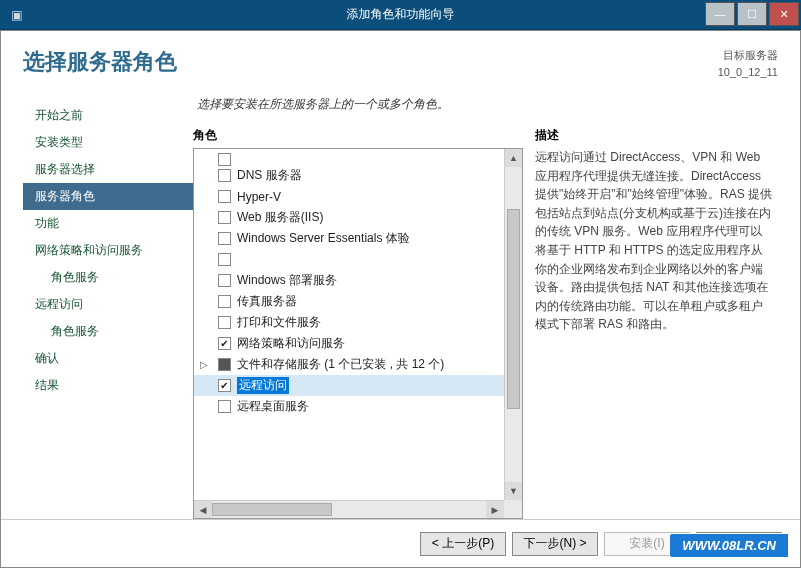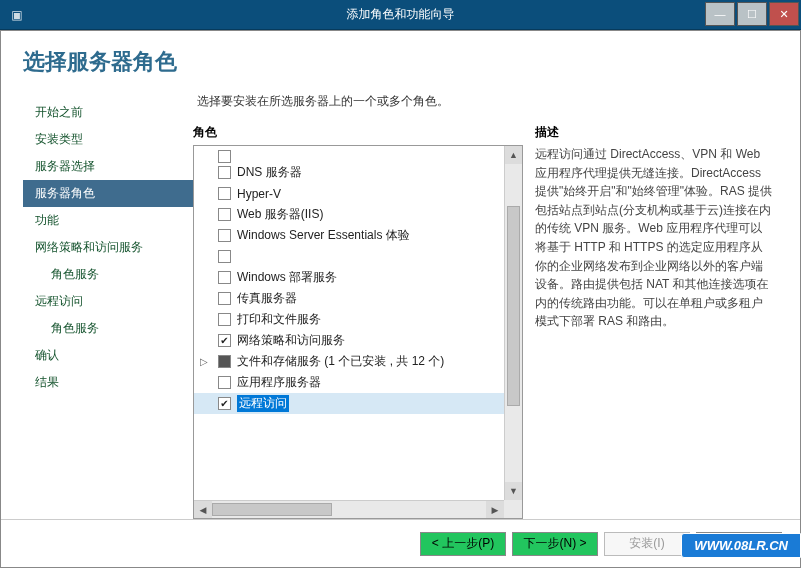--- a/index.html
+++ b/index.html
@@ -13,21 +13,21 @@
 .window-body { border: 1px solid #888; height: 538px; display: flex; flex-direction: column; background: #fff; }
 .header-row { display: flex; padding: 16px 22px 6px 22px; align-items: flex-start; }
 .page-title { color: #2e6b8e; font-size: 22px; flex: 1; font-weight: 700; }
 .header-right { text-align: right; font-size: 11px; color: #555; line-height: 1.5; }
 .content { display: flex; flex: 1; padding: 10px 22px 0 22px; gap: 0; overflow: hidden; }
 .sidebar { width: 170px; font-size: 12px; padding-top: 6px; }
 .sidebar .item { padding: 5px 6px 5px 12px; color: #14532d; cursor: pointer; }
 .sidebar .item.active { background: #3f6c8e; color: #fff; }
 .sidebar .item.sub { padding-left: 28px; }
 .main { flex: 1; display: flex; flex-direction: column; overflow: hidden; }
-.instruction { font-size: 12px; color: #333; margin-bottom: 14px; margin-left: 4px; }
+.instruction { font-size: 12px; color: #333; margin-bottom: 14px; margin-left: 4px; font-style: italic; }
 .columns { display: flex; gap: 12px; flex: 1; overflow: hidden; }
 .roles-col { width: 330px; display: flex; flex-direction: column; }
 .desc-col { flex: 1; }
 .col-title { font-size: 12px; font-weight: bold; margin-bottom: 4px; }
 .list-box { border: 1px solid #999; flex: 1; position: relative; overflow: hidden; background: #fff; }
 .list-inner { position: absolute; left: 0; right: 18px; top: 0; bottom: 18px; overflow: hidden; padding-top: 2px; }
 .role-row { display: flex; align-items: center; height: 21px; padding-left: 24px; font-size: 12px; color: #222; gap: 6px; position: relative; }
 .role-row.selected { background: #d6e8f5; }
 .role-row.selected .label { background: #0078d7; color: #fff; padding: 0 2px; }
 .expander { position: absolute; left: 6px; font-size: 10px; color: #666; }
@@ -40,40 +40,44 @@
 .vscroll { position: absolute; right: 0; top: 0; bottom: 18px; width: 18px; background: #e9e9e9; border-left: 1px solid #ccc; }
 .vscroll .arrow { height: 18px; text-align: center; font-size: 9px; line-height: 18px; color: #555; background: #dcdcdc; }
 .vscroll .thumb { position: absolute; left: 2px; right: 2px; top: 60px; height: 200px; background: #c8c8c8; border: 1px solid #aaa; }
 .hscroll { position: absolute; left: 0; right: 18px; bottom: 0; height: 18px; background: #e9e9e9; border-top: 1px solid #ccc; display: flex; }
 .hscroll .arrow { width: 18px; text-align: center; font-size: 9px; line-height: 18px; color: #555; background: #dcdcdc; }
 .hscroll .track { flex: 1; position: relative; }
 .hscroll .thumb { position: absolute; top: 2px; bottom: 2px; left: 0; width: 120px; background: #c8c8c8; border: 1px solid #aaa; }
 .corner { position: absolute; right: 0; bottom: 0; width: 18px; height: 18px; background: #e9e9e9; }
 .desc-text { font-size: 12px; color: #444; line-height: 1.55; padding-right: 4px; }
 .footer { height: 48px; border-top: 1px solid #ccc; display: flex; align-items: center; justify-content: flex-end; padding: 0 18px; gap: 6px; }
-.btn { min-width: 86px; height: 24px; font-size: 12px; border: 1px solid #888; background: #22c55e; padding: 0 10px; cursor: pointer; }
+.btn { min-width: 86px; height: 24px; font-size: 12px; border: 1px solid #888; background: #e5e5e5; padding: 0 10px; cursor: pointer; }
 .btn.disabled { color: #999; border-color: #bbb; background: #f7f7f7; cursor: default; }
-.watermark { position: absolute; right: 0; bottom: 10px; background: #1a7bd6; color: #fff; font-size: 13px; font-weight: bold; padding: 4px 12px; border-radius: 3px 0 0 3px; border: 1px solid #fff; font-style: italic; }
+.watermark { position: absolute; right: 12px; bottom: 10px; background: #1a7bd6; color: #fff; font-size: 13px; font-weight: bold; padding: 4px 12px; border-radius: 3px 0 0 3px; border: 1px solid #fff; font-style: italic; }
 </style>
 </head>
 <body>
 
 <div class="titlebar">
   <span class="app-icon">▣</span>
   <span class="title">添加角色和功能向导</span>
   <div class="win-controls">
     <div class="win-btn">—</div>
     <div class="win-btn">☐</div>
     <div class="win-btn close">✕</div>
   </div>
 </div>
 
 <div class="window-body">
   <div class="header-row">
     <div class="page-title">选择服务器角色</div>
+    <div class="header-right">
+      <div>目标服务器</div>
+      <div>10_0_12_11</div>
+    </div>
   </div>
 
   <div class="content">
     <div class="sidebar" id="sidebar">
         <div class="item">开始之前</div>
         <div class="item">安装类型</div>
         <div class="item">服务器选择</div>
         <div class="item active">服务器角色</div>
         <div class="item">功能</div>
         <div class="item">网络策略和访问服务</div>
@@ -127,27 +131,27 @@
                 </div>
                 <div class="role-row">
                   <span class="chk checked"></span>
                   <span class="label">网络策略和访问服务</span>
                 </div>
                 <div class="role-row">
                   <span class="expander">▷</span>
                   <span class="chk partial"></span>
                   <span class="label">文件和存储服务 (1 个已安装 , 共 12 个)</span>
                 </div>
-                <div class="role-row">
-                  <span class="chk"></span>
-                  <span class="label">应用程序服务器</span>
-                </div>
                 <div class="role-row selected">
                   <span class="chk checked"></span>
                   <span class="label">远程访问</span>
+                </div>
+                <div class="role-row">
+                  <span class="chk"></span>
+                  <span class="label">远程桌面服务</span>
                 </div>
               </div>
             <div class="vscroll">
               <div class="arrow">▲</div>
               <div class="thumb"></div>
               <div class="arrow" style="position:absolute;bottom:0;left:0;right:0">▼</div>
             </div>
             <div class="hscroll">
               <div class="arrow">◀</div>
               <div class="track">

